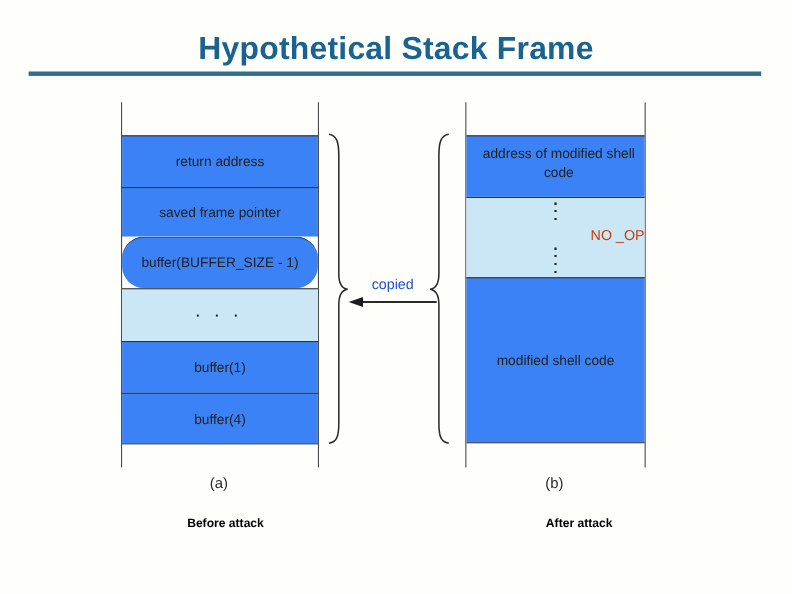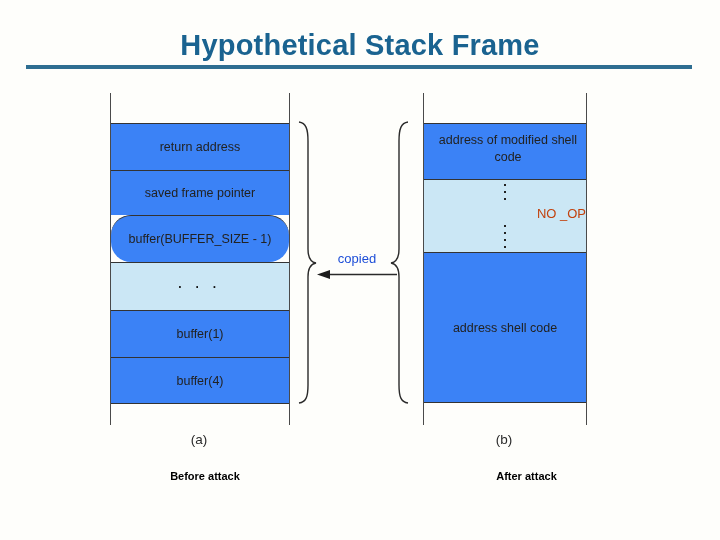--- a/index.html
+++ b/index.html
@@ -115,21 +115,21 @@
   <div class="stack stack-b">
     <div class="cell c-gray cell-addr" style="top:30px;height:56px;">
       <span>address of modified shell code</span>
     </div>
     <div class="cell c-blue" style="top:86px;height:73px;">
       <span class="vdots vdots-top"></span>
       <span class="noop-text">NO _OP</span>
       <span class="vdots vdots-bottom"></span>
     </div>
     <div class="cell c-gray" style="top:159px;height:150px;">
-      <span>address shell code</span>
+      <span>modified shell code</span>
     </div>
     <div class="cell c-filler" style="top:309px;height:23px;"></div>
   </div>
 
   <svg class="fig-svg" viewBox="0 0 720 540">
     <path d="M 299 122 C 306 123, 308 129, 308 141 L 308 249 C 308 257, 310 262, 316 263 C 310 264, 308 269, 308 277 L 308 385 C 308 397, 306 402, 299 403" fill="none" stroke="#2a2a2a" stroke-width="1.4"></path>
     <path d="M 408 122 C 401 123, 399 129, 399 141 L 399 249 C 399 257, 397 262, 391 263 C 397 264, 399 269, 399 277 L 399 385 C 399 397, 401 402, 408 403" fill="none" stroke="#2a2a2a" stroke-width="1.4"></path>
     <line x1="329" y1="274.5" x2="397" y2="274.5" stroke="#2a2a2a" stroke-width="1.7"></line>
     <polygon points="317,274.5 330,270 330,279" fill="#1c1c1c"></polygon>
   </svg>

